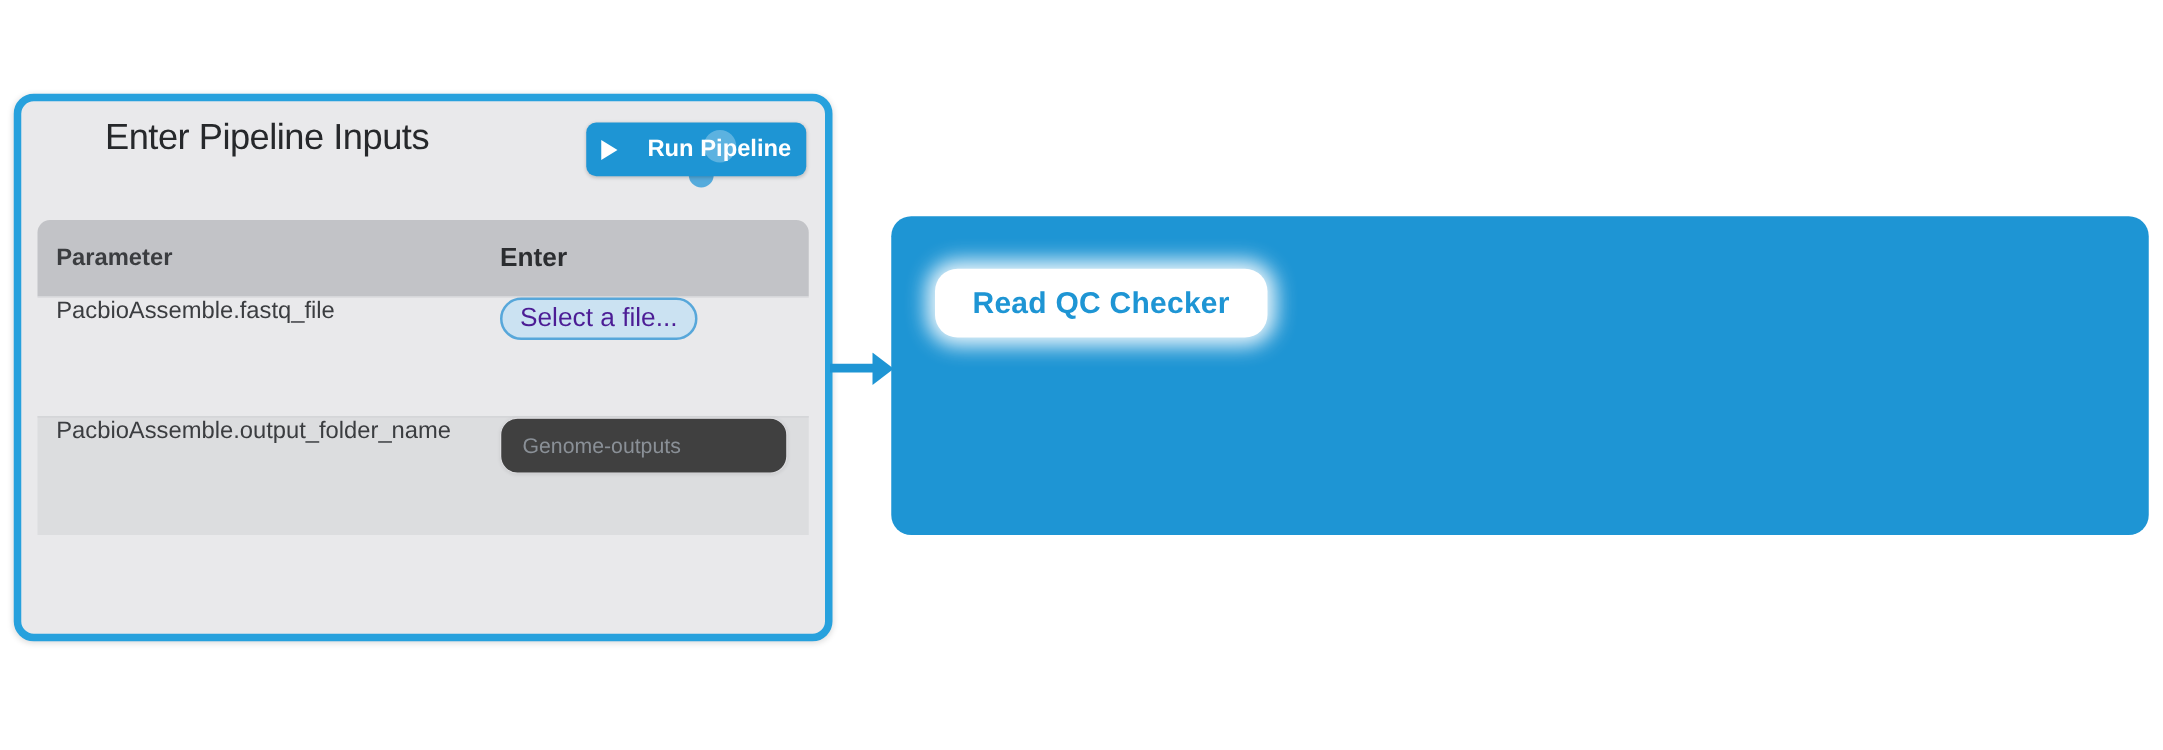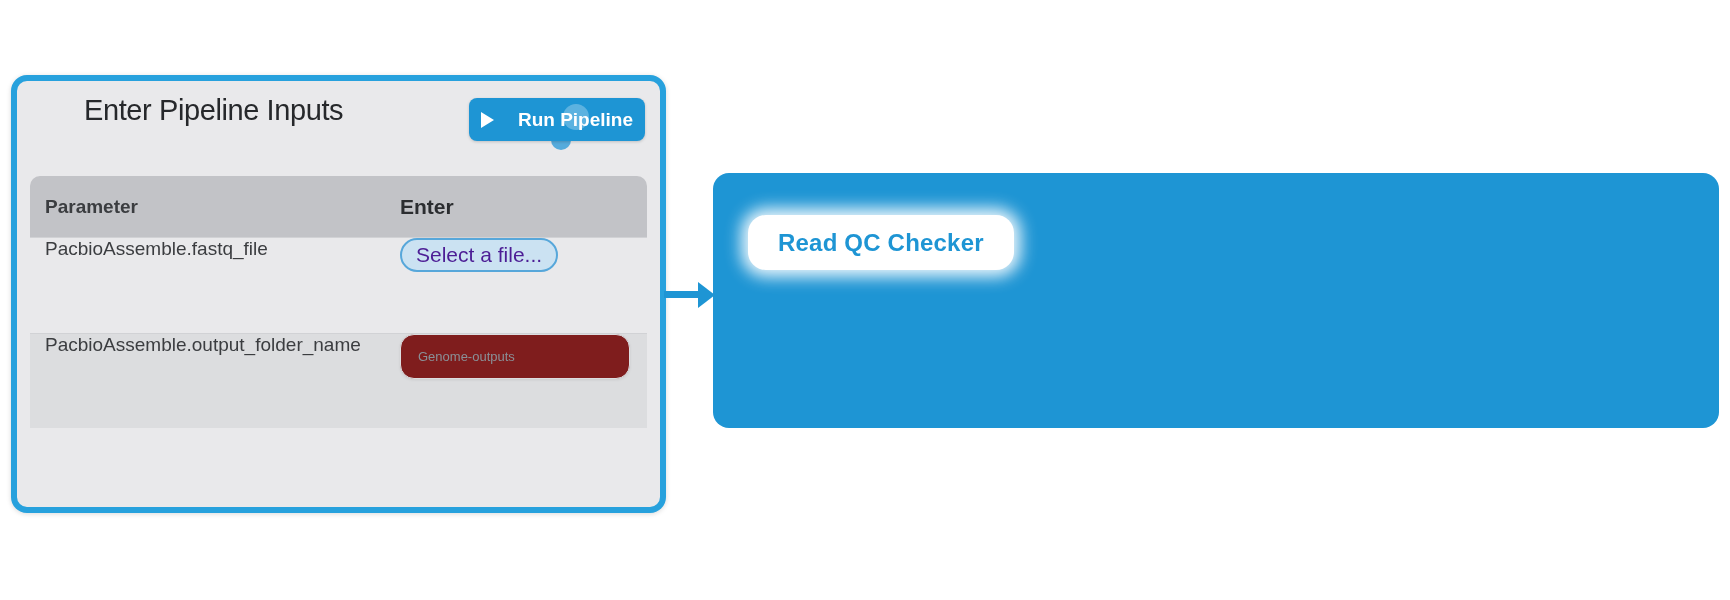--- a/index.html
+++ b/index.html
@@ -90,22 +90,22 @@
     height:34px;padding:0 14px;
     background:var(--chip-bg);
     border:2px solid var(--chip-border);
     border-radius:17px;
     font-family:inherit;font-size:21px;color:#4c1d95;
     cursor:pointer;
   }
   .text-input{
     width:230px;height:45px;padding:0 17px;
     border:1px solid #DDDDE0;border-radius:14px;
-    background:#7f1d1d;
-    font-family:inherit;font-size:13px;color:var(--text-muted);
+    background:#404040;
+    font-family:inherit;font-size:17px;color:var(--text-muted);
     box-shadow:0 1px 3px rgba(0,0,0,.08);
     outline:none;
   }
   .text-input.short{height:43px;}
   .text-input::placeholder{color:var(--text-muted);opacity:1;}
 
   
   .edge-arrow{position:absolute;left:664px;top:282px;cursor:pointer;}
   .edge-arrow .shape{fill:var(--accent);}
 

